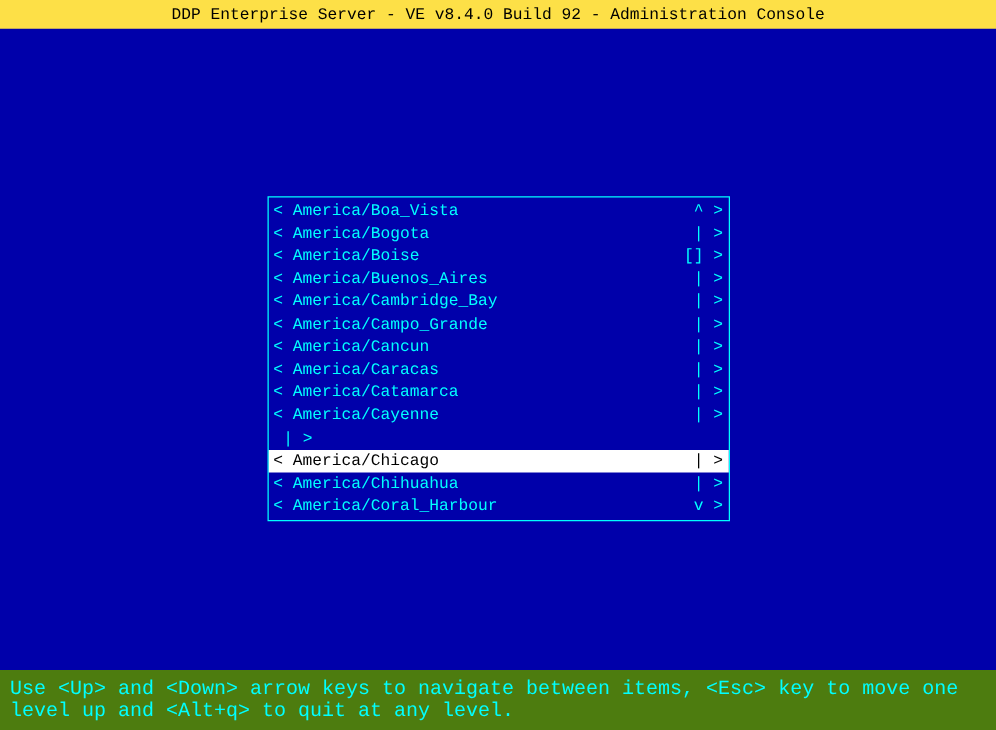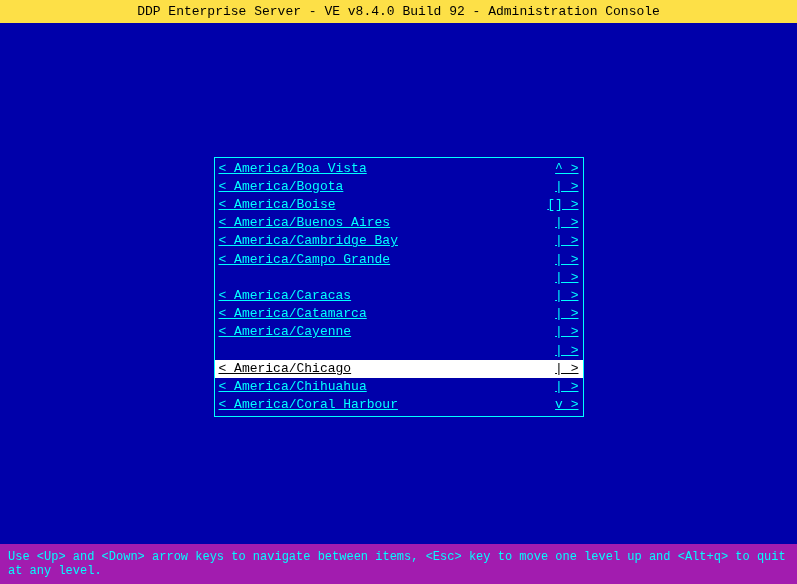--- a/index.html
+++ b/index.html
@@ -38,27 +38,26 @@
 
     #list-box {
       border: 1px solid #00ffff;
       width: 370px;
       background-color: #0000aa;
       padding: 2px 0;
     }
 
     .list-item {
       display: flex;
-      justify-content: flex-end;
+      justify-content: flex-start;
       padding: 0 4px;
       color: #00ffff;
       white-space: nowrap;
       font-size: 13px;
       line-height: 1.4;
-      text-decoration: underline;
     }
 
     .list-item.selected {
       background-color: #ffffff;
       color: #000000;
     }
 
     .list-item-left {
       flex: 1;
     }
@@ -69,22 +68,22 @@
       text-align: right;
     }
 
     #status-bar {
       position: absolute;
       bottom: 0;
       left: 0;
       right: 0;
       padding: 6px 8px;
       color: #00ffff;
-      font-size: 12px;
-      background-color: #a21caf;
+      font-size: 16px;
+      background-color: #4d7c0f;
     }
   </style>
 </head>
 <body>
 
 <div id="title-bar">
   <span>DDP Enterprise Server - VE v8.4.0 Build 92 - Administration Console</span>
 </div>
 
 <div id="main-content">
@@ -108,20 +107,21 @@
       </div>
       <div class="list-item">
         <span class="list-item-left">&lt; America/Cambridge_Bay</span>
         <span class="list-item-right">| &gt;</span>
       </div>
       <div class="list-item">
         <span class="list-item-left">&lt; America/Campo_Grande</span>
         <span class="list-item-right">| &gt;</span>
       </div>
       <div class="list-item">
+        <span class="list-item-left">&lt; America/Cancun</span>
         <span class="list-item-right">| &gt;</span>
       </div>
       <div class="list-item">
         <span class="list-item-left">&lt; America/Caracas</span>
         <span class="list-item-right">| &gt;</span>
       </div>
       <div class="list-item">
         <span class="list-item-left">&lt; America/Catamarca</span>
         <span class="list-item-right">| &gt;</span>
       </div>

